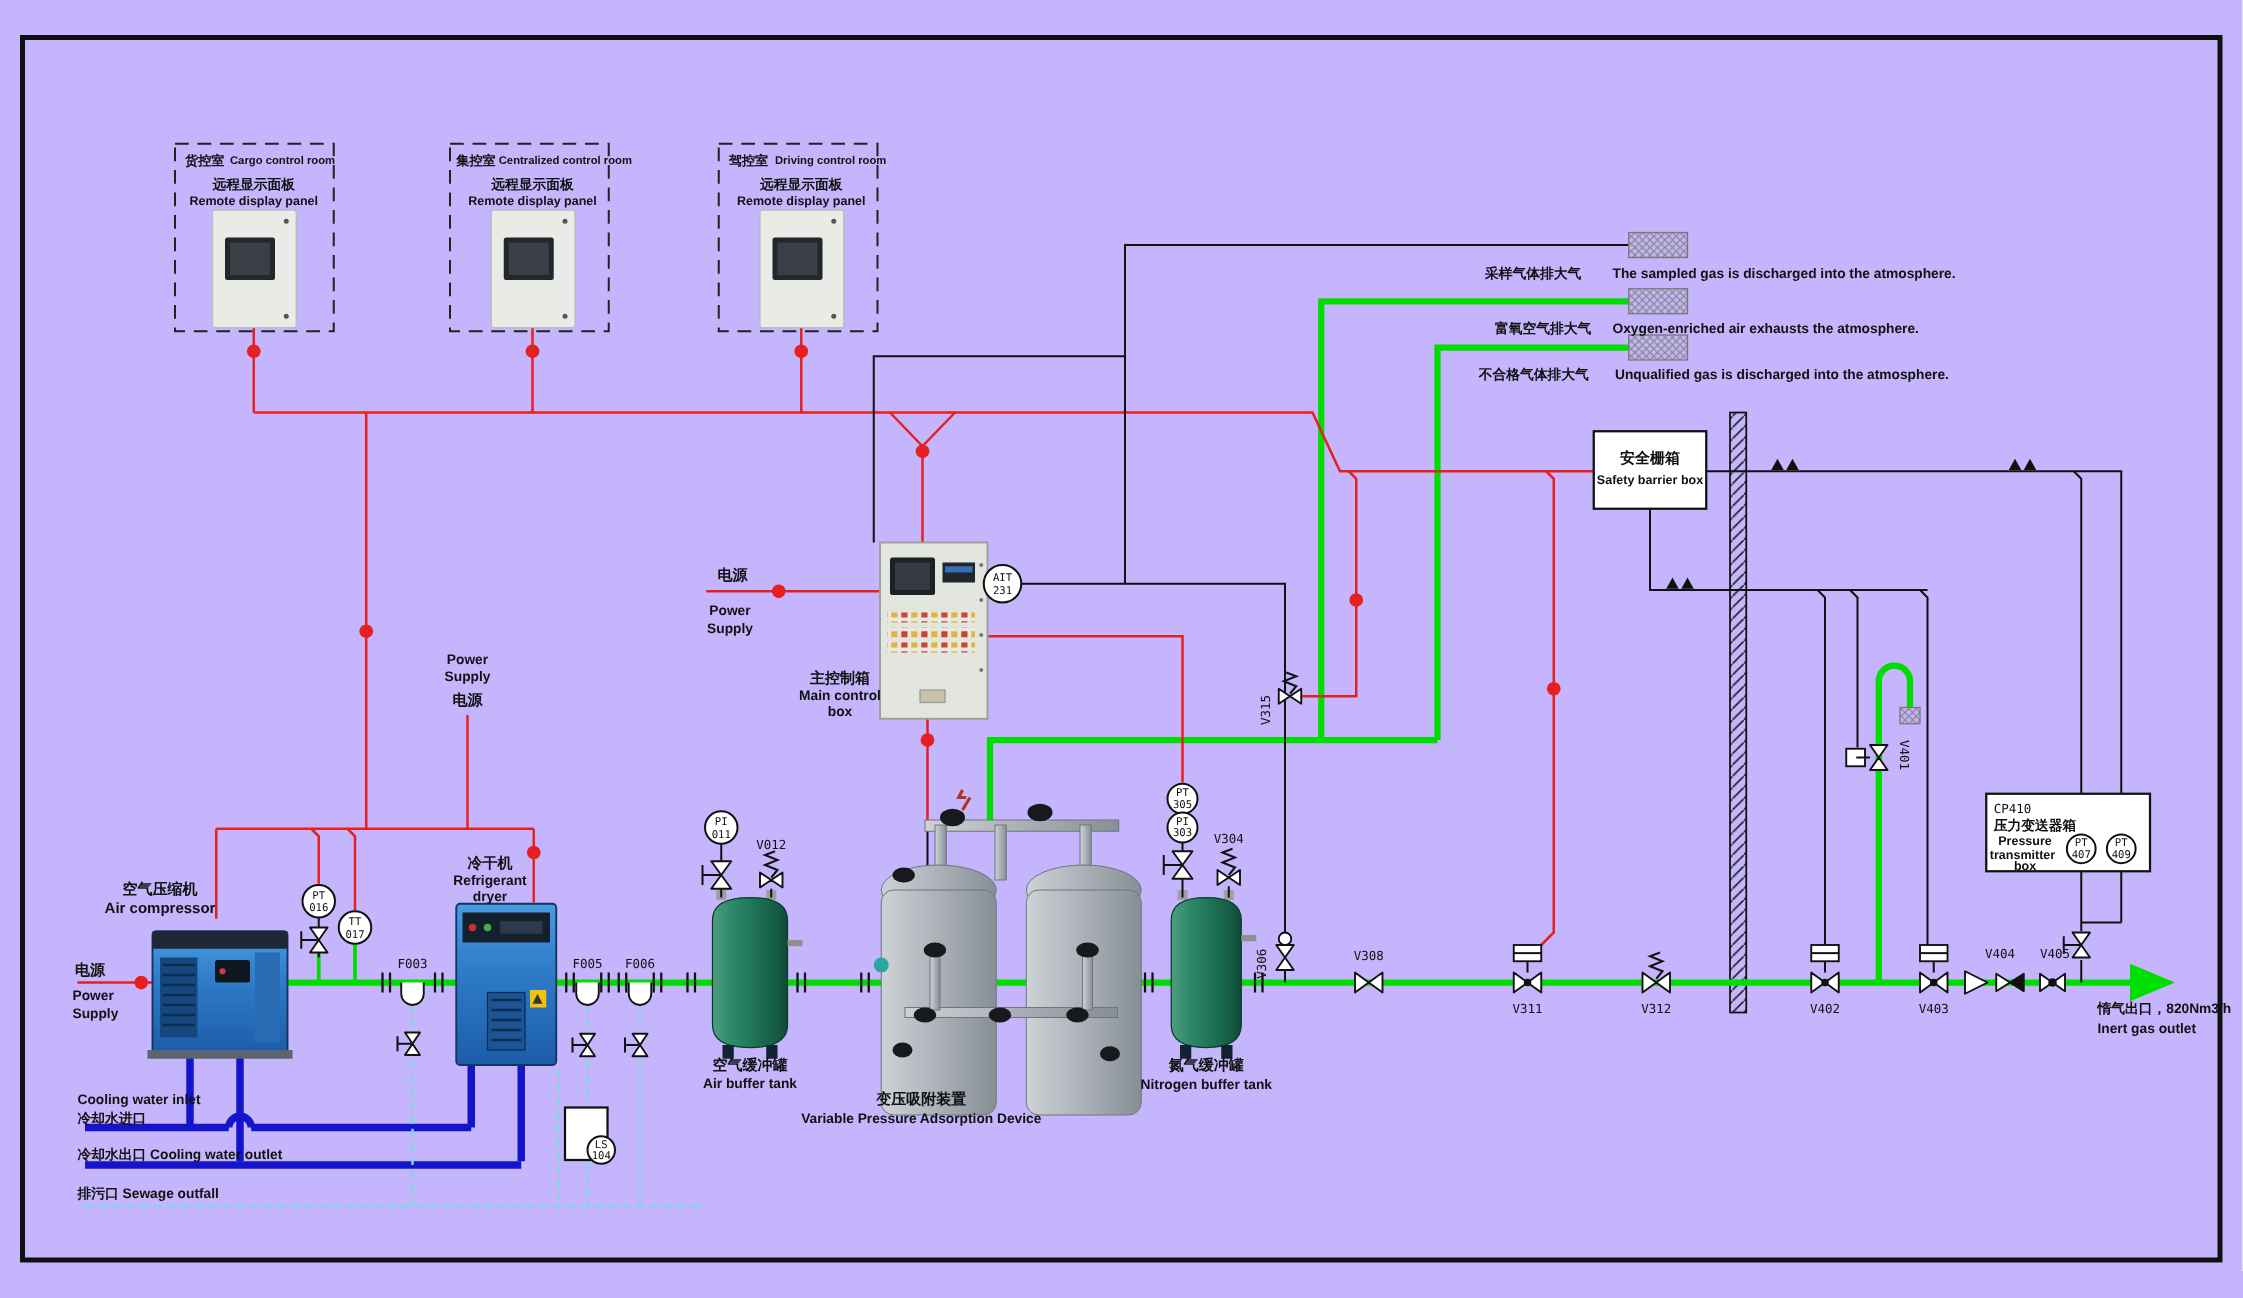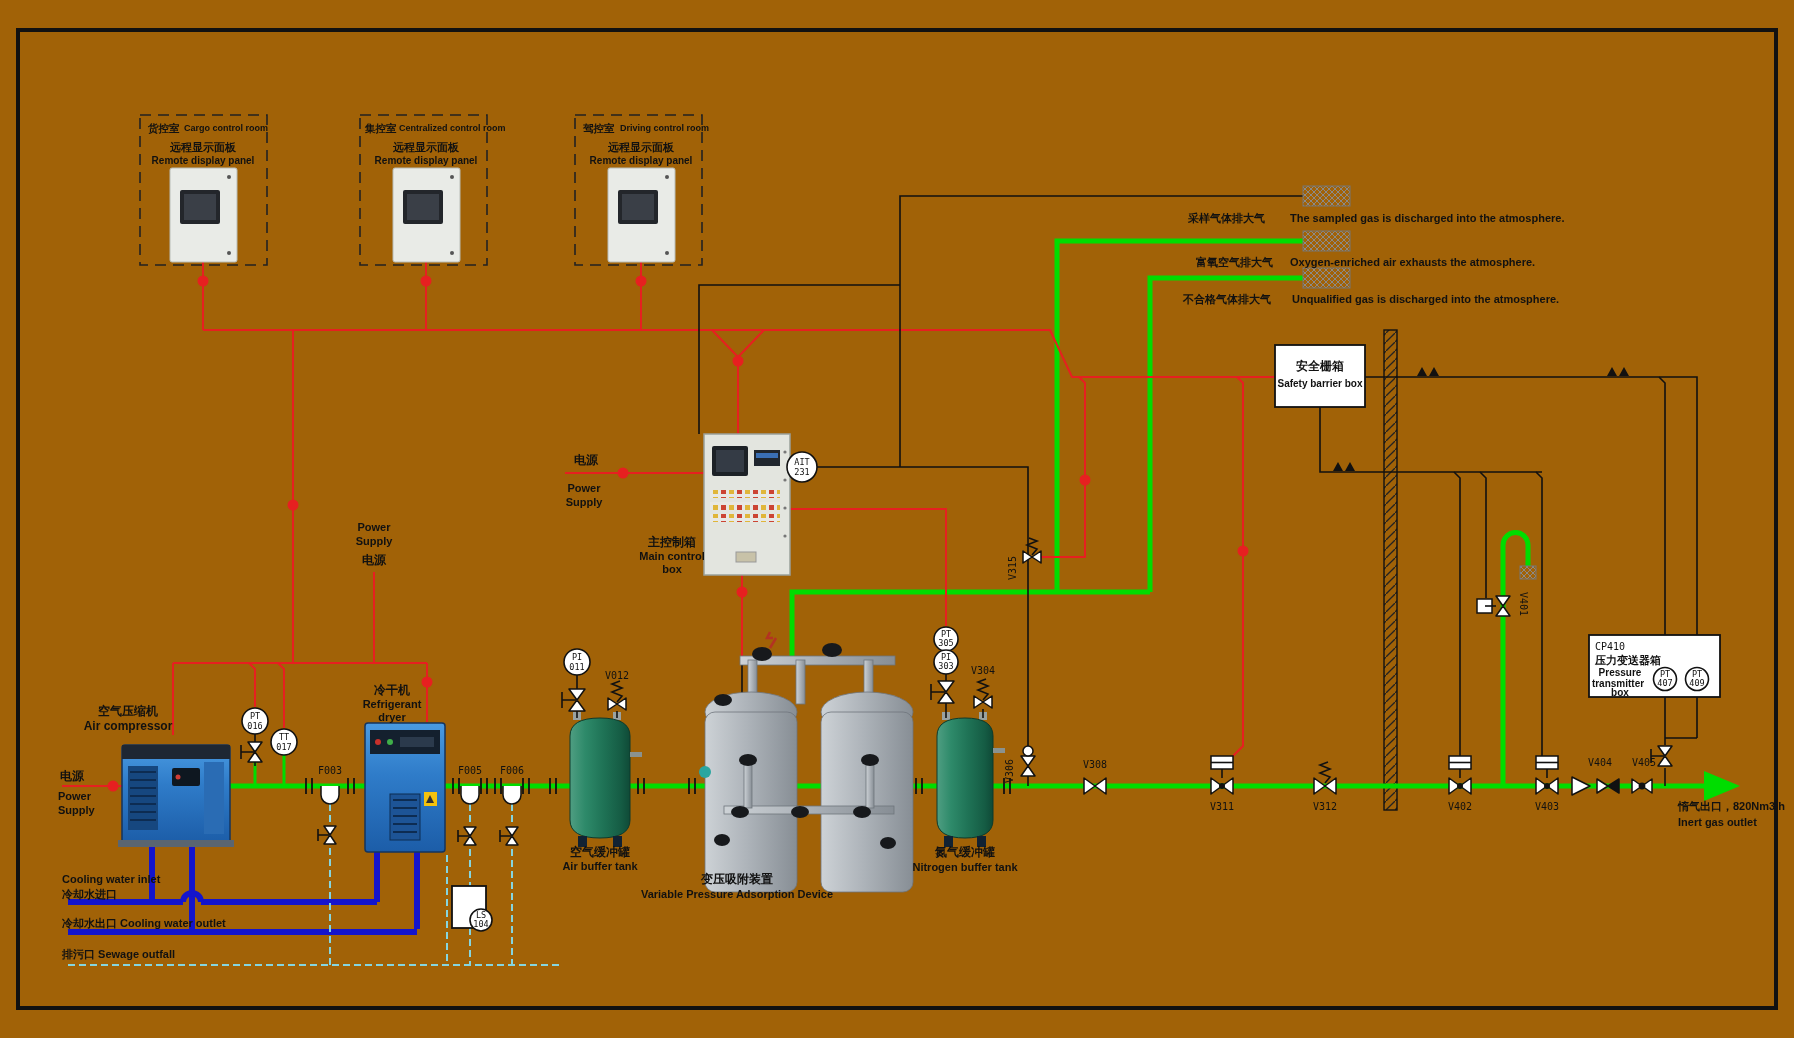--- a/index.html
+++ b/index.html
@@ -1,16 +1,16 @@
 <!DOCTYPE html>
 <html style="--process-line: #00dd00; --signal-line: #e62020; --water-line: #1414cc; --drain-line: #85d5e0;"><head>
 <meta charset="utf-8">
 <style>
   html,body{margin:0;padding:0;background:#fff;}
-  #stage{position:relative;width:1794px;height:1038px;background:#a16207;overflow:hidden;}
+  #stage{position:relative;width:1794px;height:1038px;background:#c4b5fd;overflow:hidden;}
   svg{position:absolute;left:0;top:0;}
   text{font-family:"Liberation Sans",sans-serif;fill:#111;}
   .mid{text-anchor:middle;}
   .cn12{font-size:12px;font-weight:700;}
   .cn11{font-size:11px;font-weight:700;}
   .cn10{font-size:10.5px;font-weight:700;}
   .en12{font-size:12px;font-weight:700;}
   .en11{font-size:11px;font-weight:700;}
   .en10{font-size:10px;font-weight:700;}
   .en9{font-size:9px;font-weight:700;}

